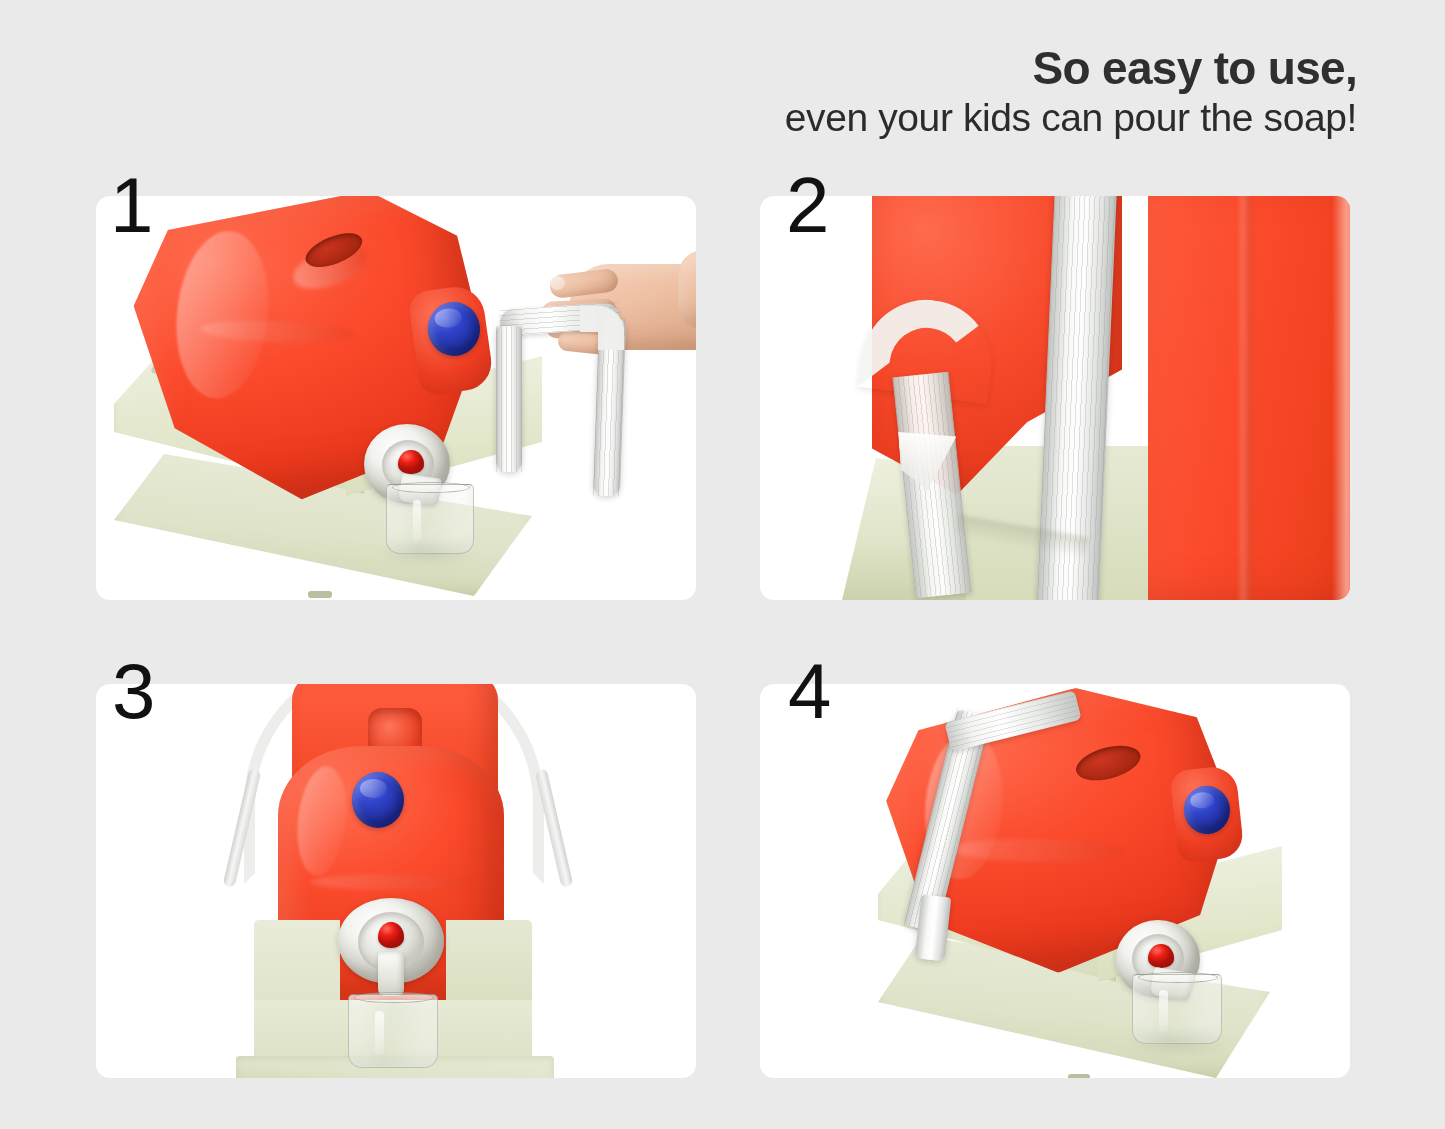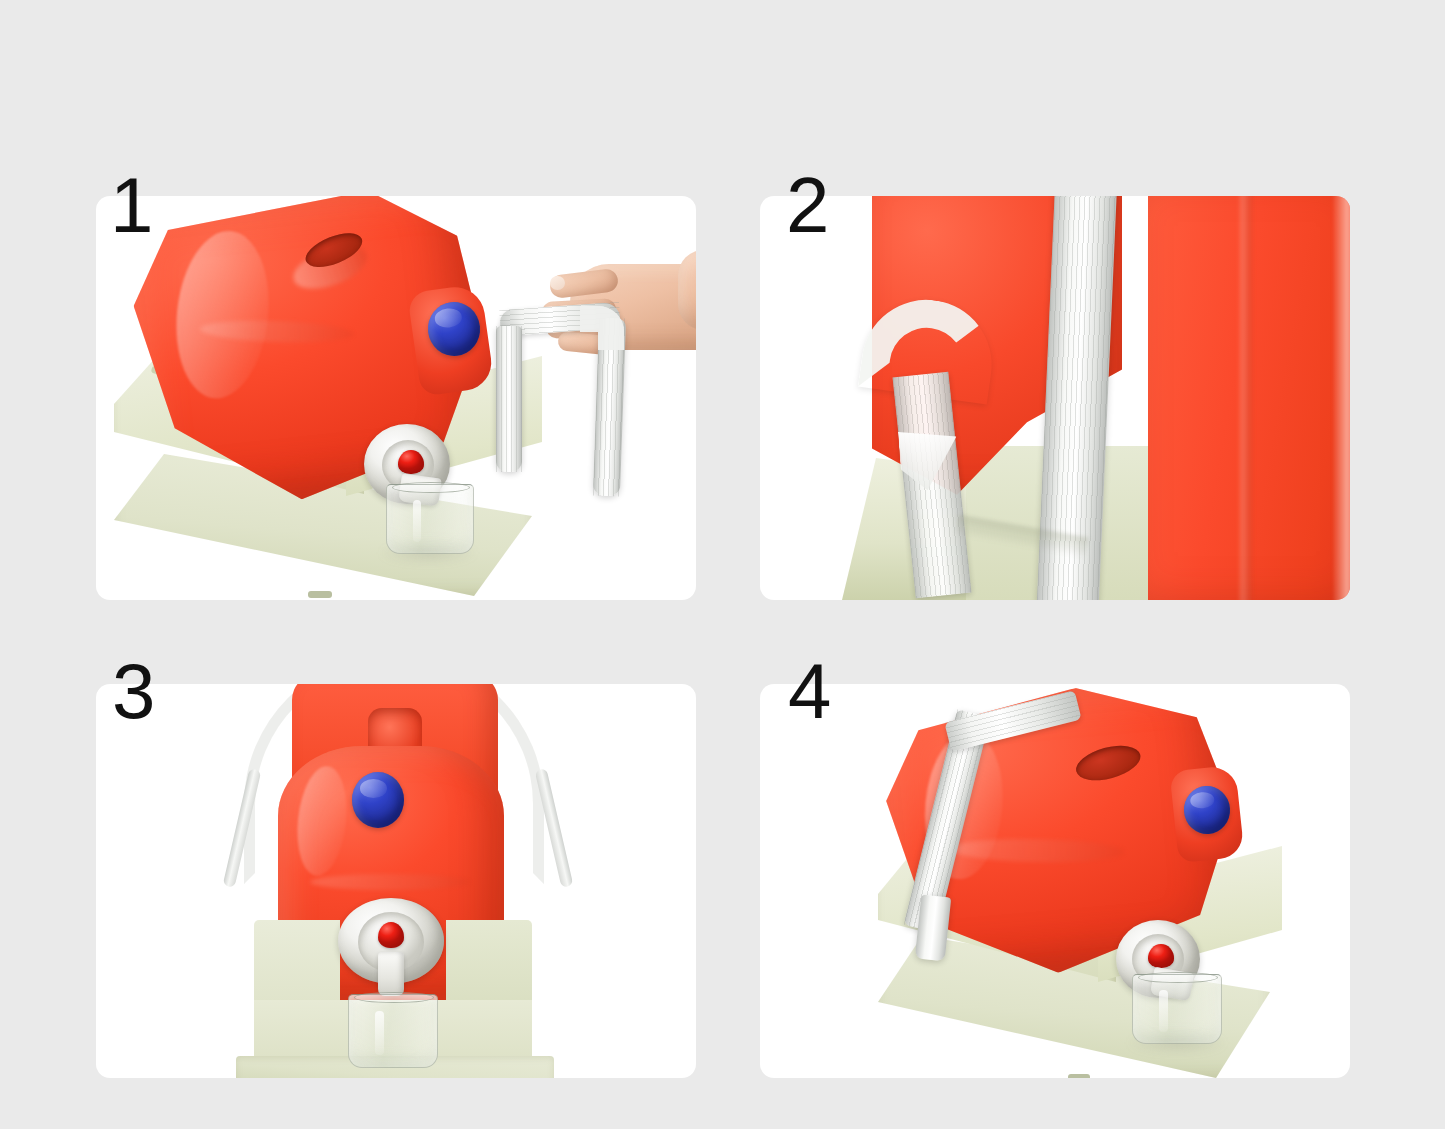--- a/index.html
+++ b/index.html
@@ -170,20 +170,24 @@
     position:absolute;border-radius:50%;
     background:radial-gradient(ellipse at center,rgba(120,120,110,.22),rgba(120,120,110,0) 70%);
     filter:blur(4px);
   }
 </style>
 </head>
 <body style="background: rgb(234, 234, 234);">
 
 <div class="stage">
 
+  <div class="headline">
+    <span class="l1">So easy to use,</span>
+    <span class="l2">even your kids can pour the soap!</span>
+  </div>
 
   <div class="step-num" id="num1">1</div>
   <div class="step-num" id="num2">2</div>
   <div class="step-num" id="num3">3</div>
   <div class="step-num" id="num4">4</div>
 
   <div class="panel" id="panel1">
     <div class="scene">
 
       <div class="stand-part" style="left:18px;top:258px;width:418px;height:142px;

